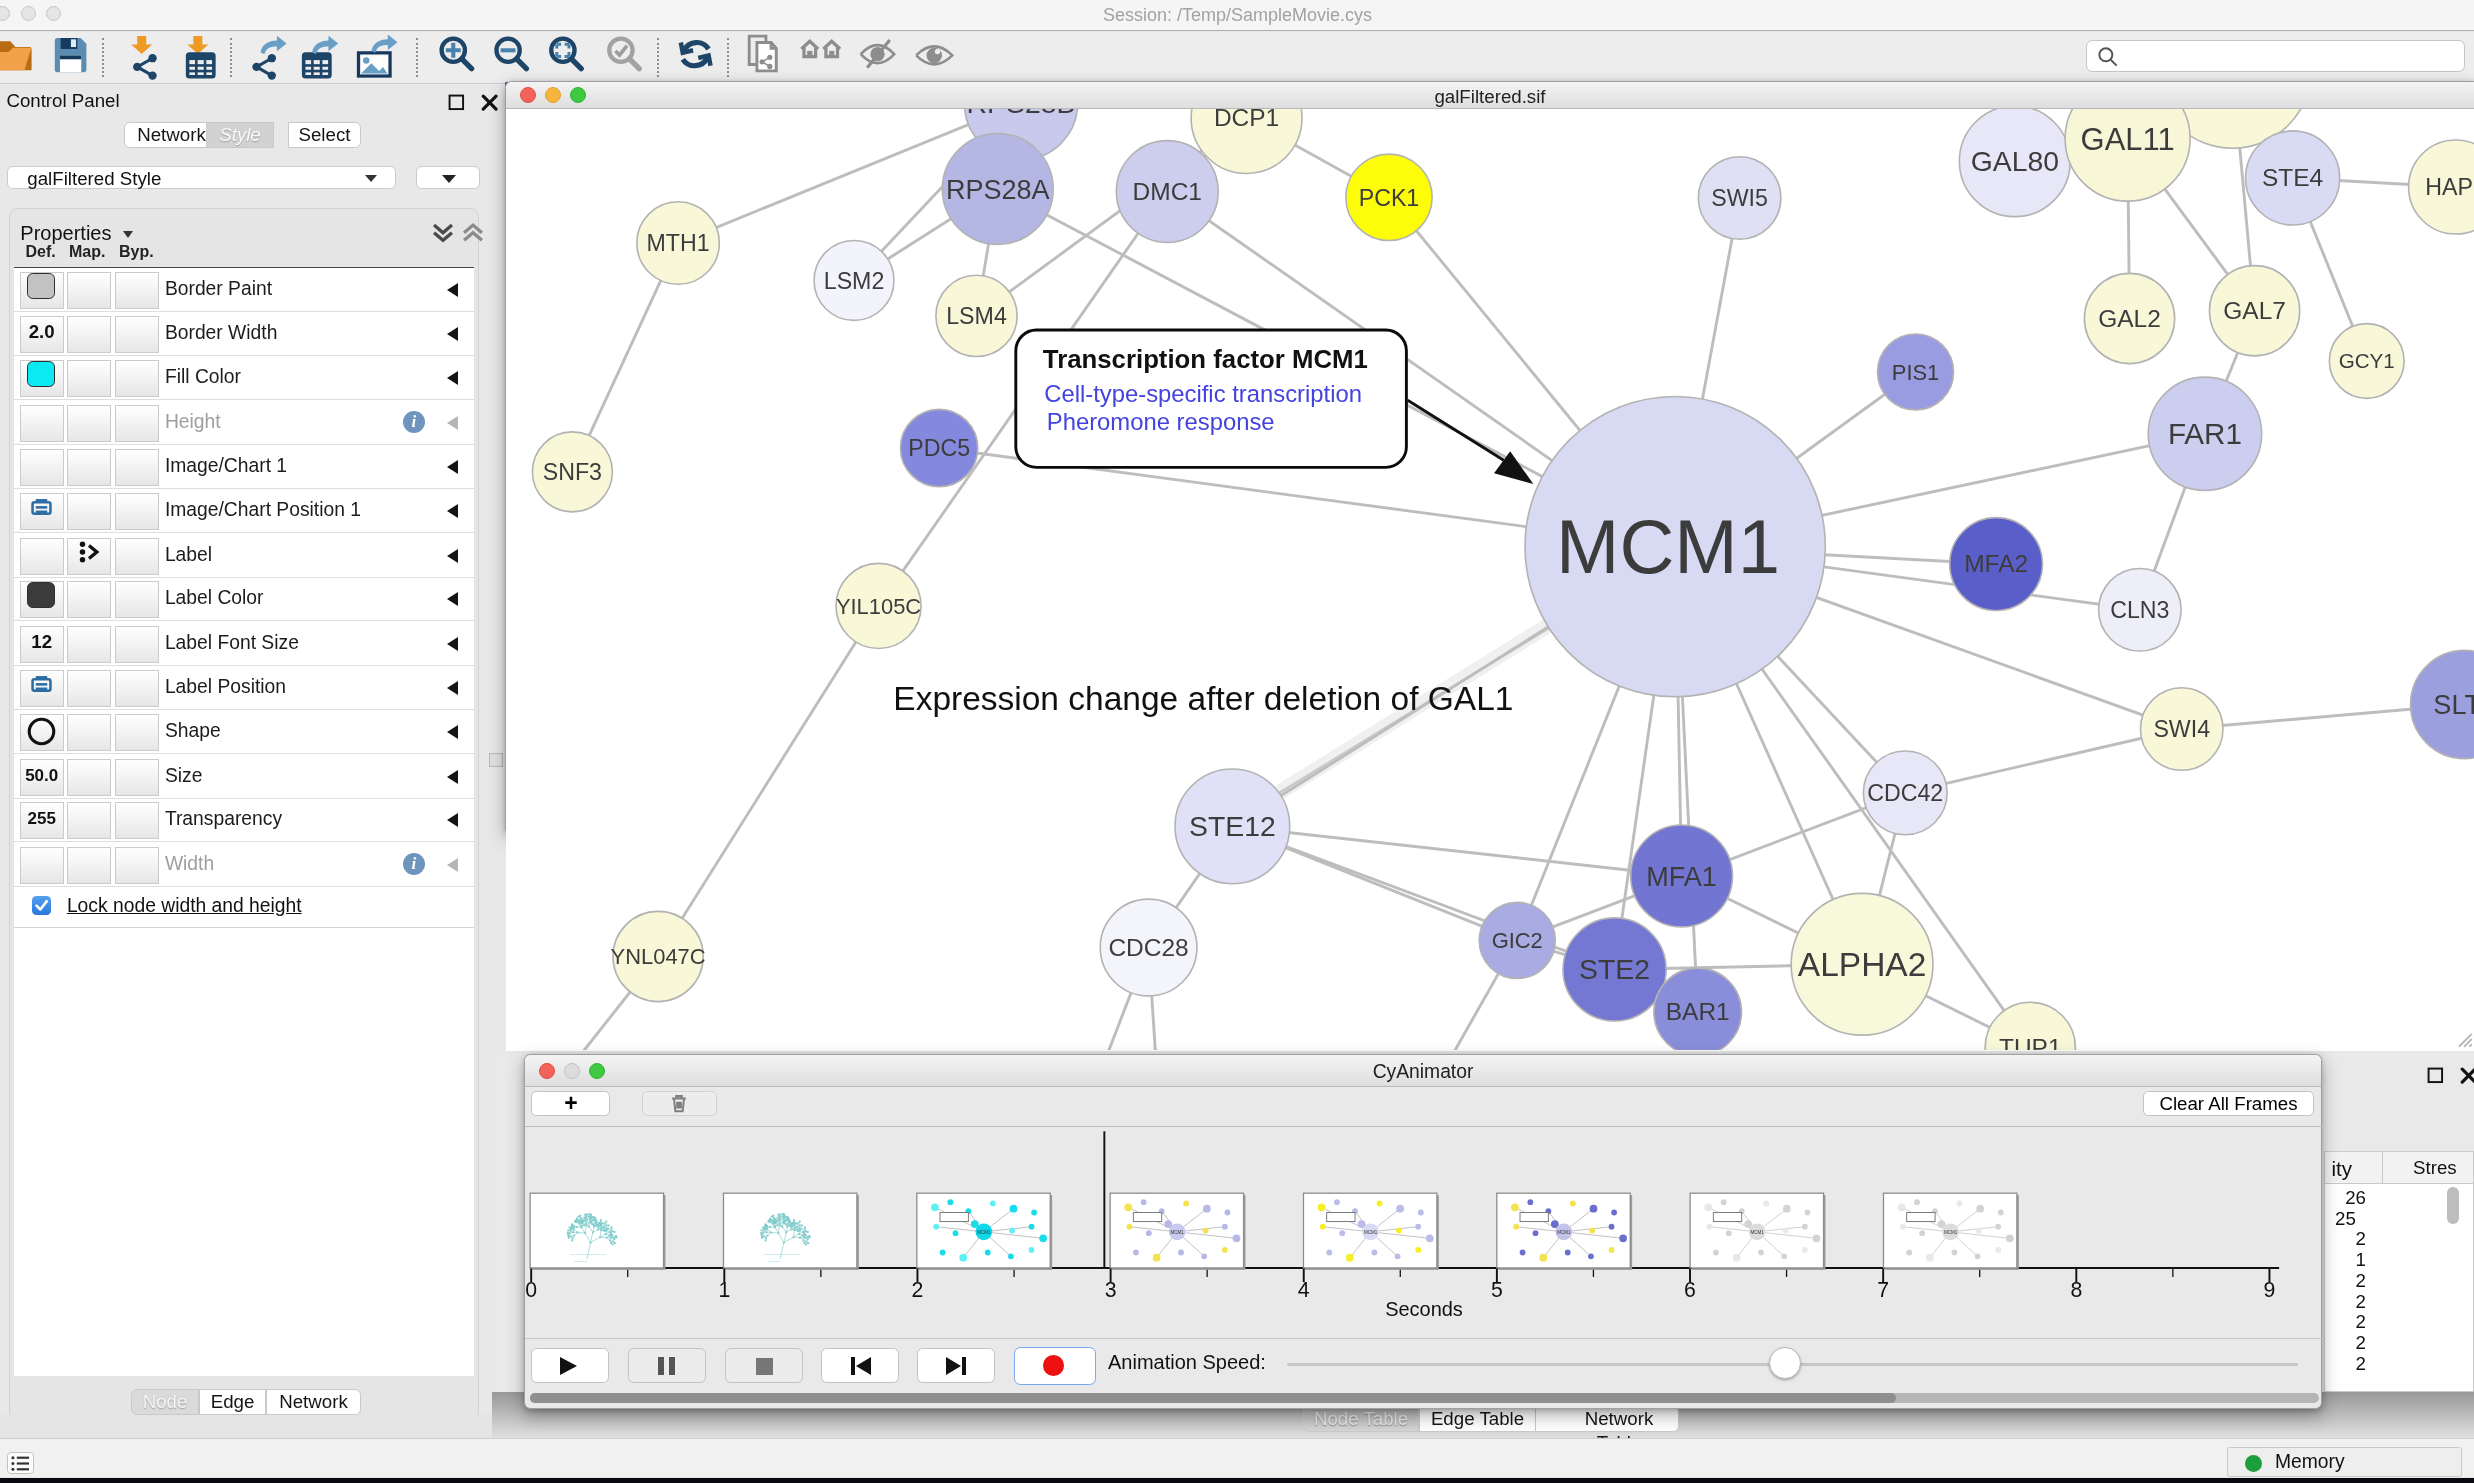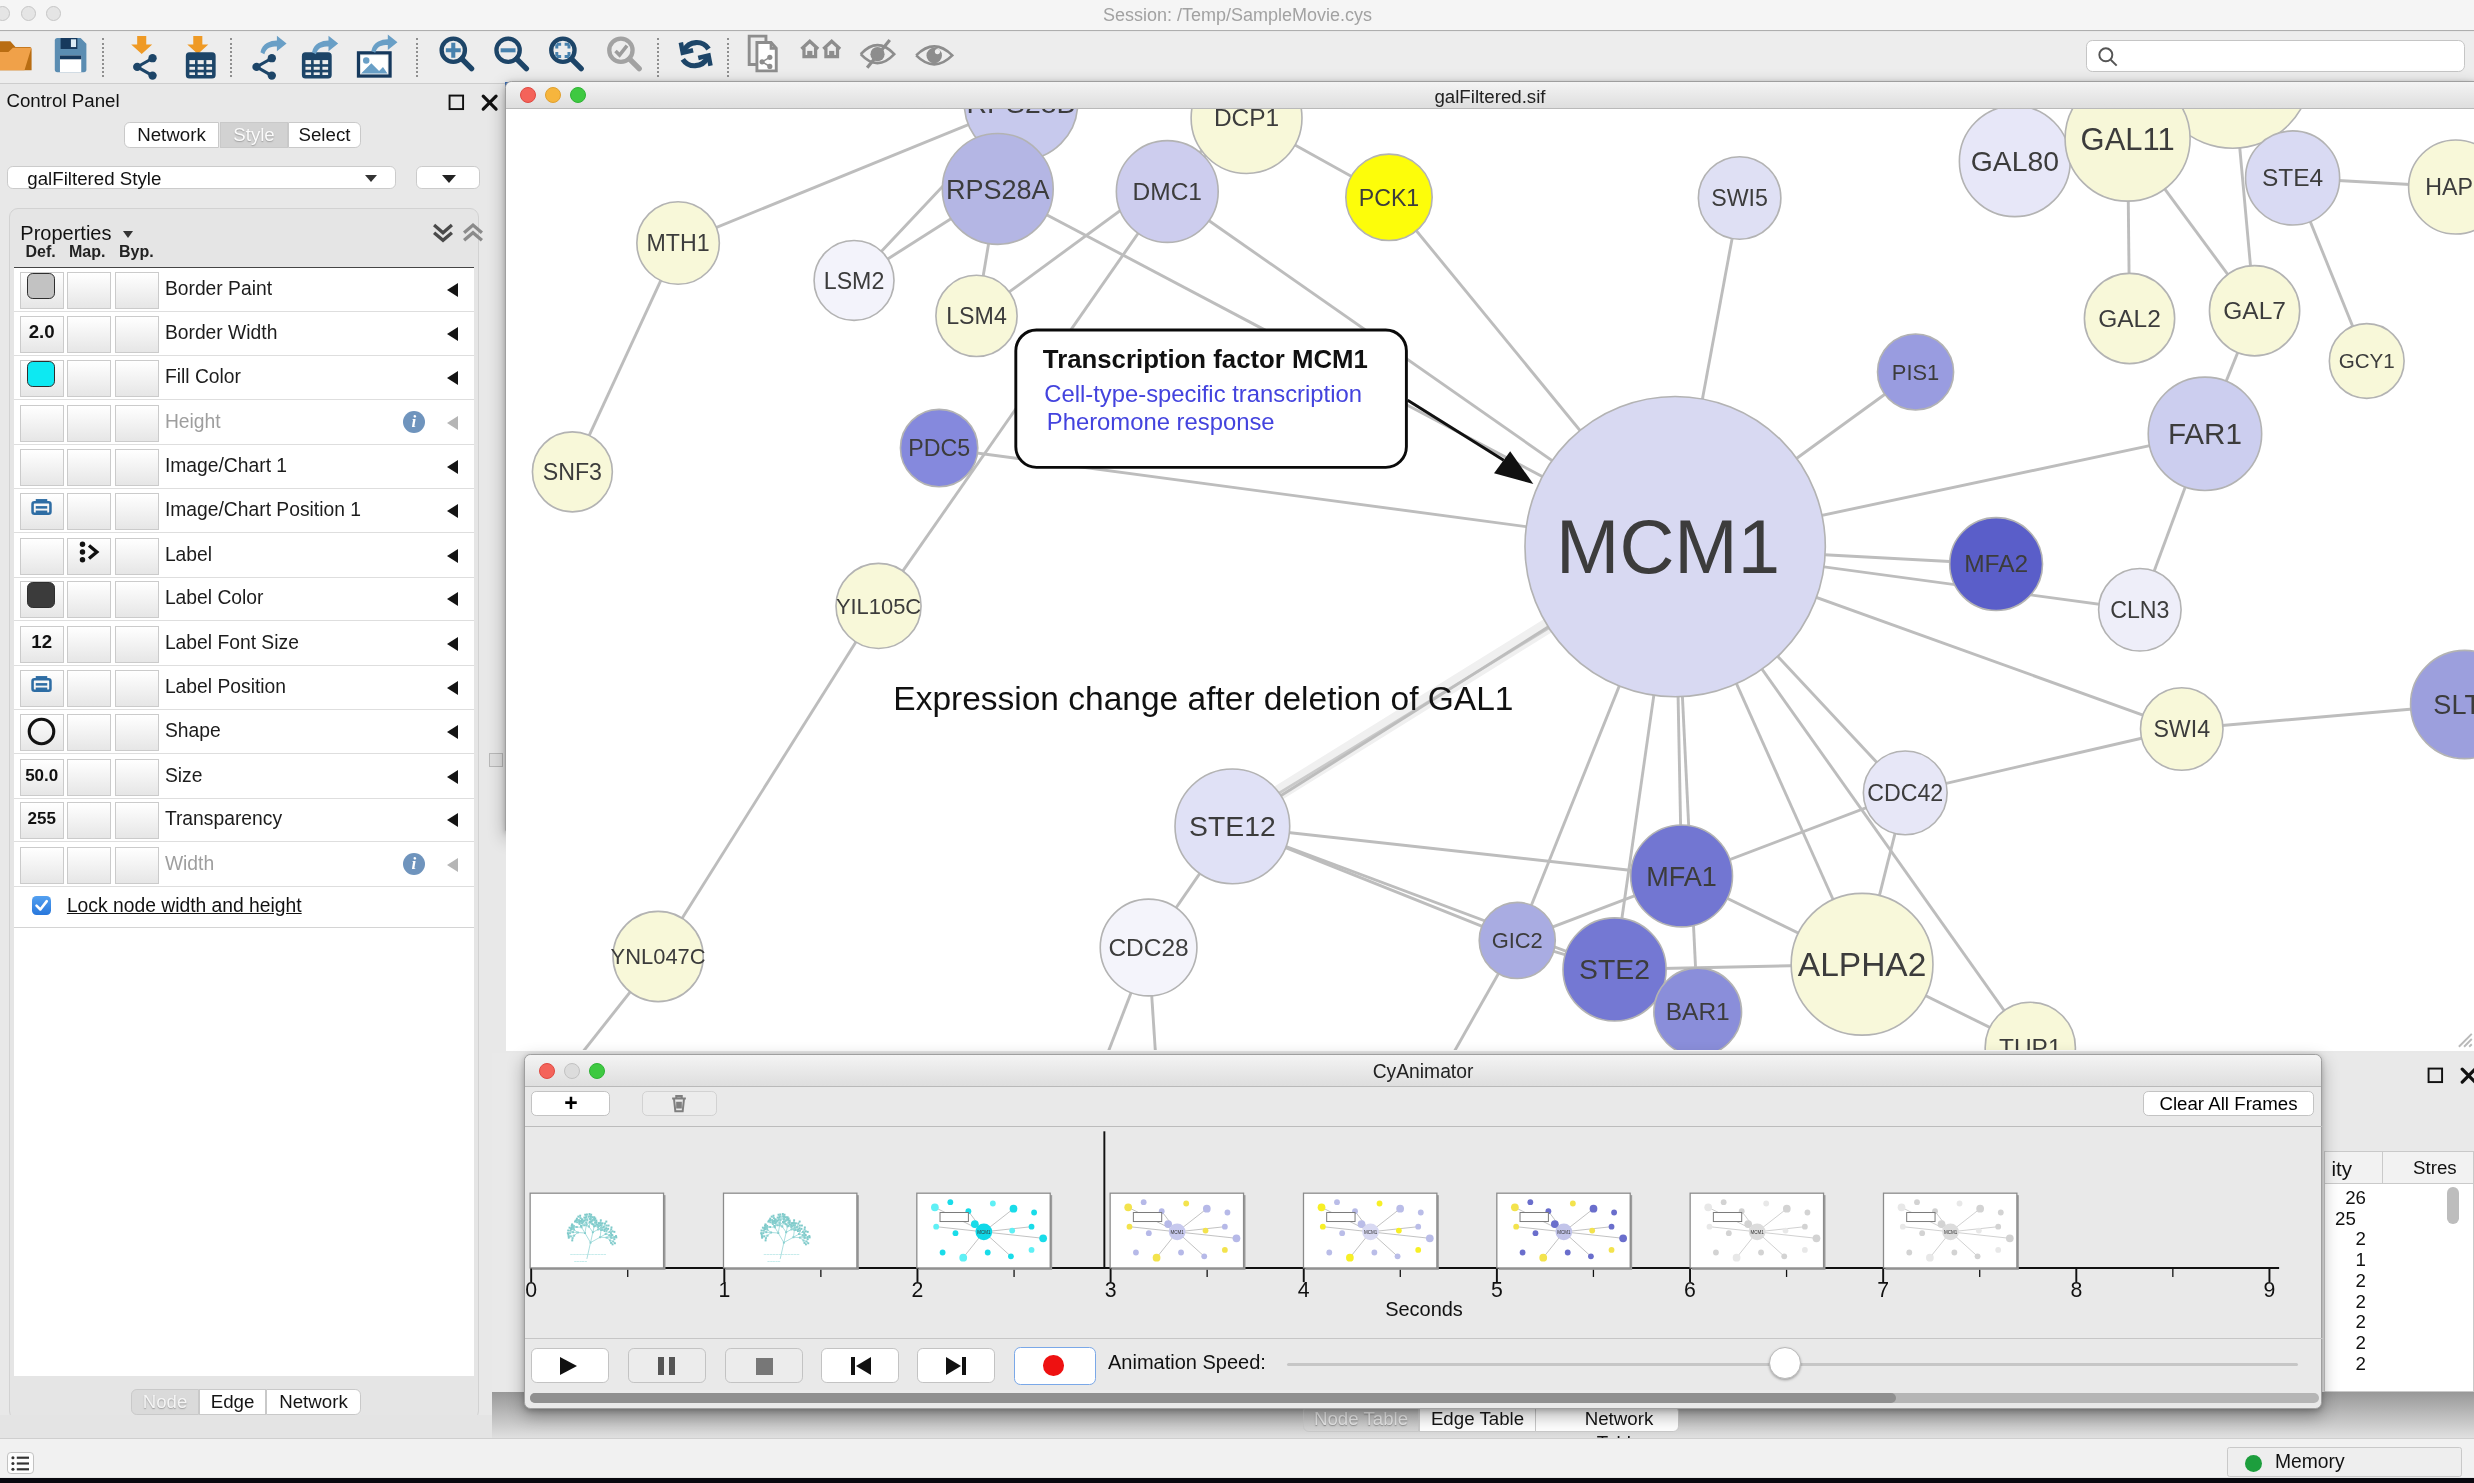--- a/index.html
+++ b/index.html
@@ -198,21 +198,21 @@
 <div class="abs" id="cp-title">Control Panel</div>
 <div class="winbtns" style="left:447px; top:93px;">
   <svg width="19.3" height="19.3" viewBox="0 0 30 30">
       <rect x="4" y="4" width="21" height="21" fill="none" stroke="#111" stroke-width="3"></rect>
     </svg>
   <svg width="19.3" height="19.3" viewBox="0 0 30 30">
       <path d="M5 5 L25 25 M25 5 L5 25" stroke="#111" stroke-width="5" stroke-linecap="round"></path>
     </svg>
 </div>
 <div class="tab" style="left:124px; top:122px; width:95px; border-radius:5.8px 0 0 5.8px;">Network</div>
-<div class="tab sel" style="left:220px; top:122px; width:68px;">Style</div>
+<div class="tab sel" style="left:206px; top:122px; width:68px;font-style:italic;">Style</div>
 <div class="tab" style="left:288px; top:122px; width:73px; border-radius:0 5.8px 5.8px 0;">Select</div>
 
 <div class="abs" style="left:7px; top:166px; width:389px; height:22.6px; background:#fff; border:1.3px solid #cbcbcb; border-radius:5.8px;">
   <span style="position:absolute; left:19.3px; top:0.6px; font-size:18.7px; color:#111;">galFiltered Style</span>
   <div style="position:absolute; right:18px; top:8.4px; width:0; height:0; border-left:6.4px solid transparent; border-right:6.4px solid transparent; border-top:7.7px solid #333;"></div>
 </div>
 <div class="abs" style="left:416px; top:166px; width:64px; height:22.6px; background:#fff; border:1.3px solid #cbcbcb; border-radius:5.8px;">
   <div style="position:absolute; left:25px; top:8.4px; width:0; height:0; border-left:7px solid transparent; border-right:7px solid transparent; border-top:8.4px solid #222;"></div>
 </div>
 

